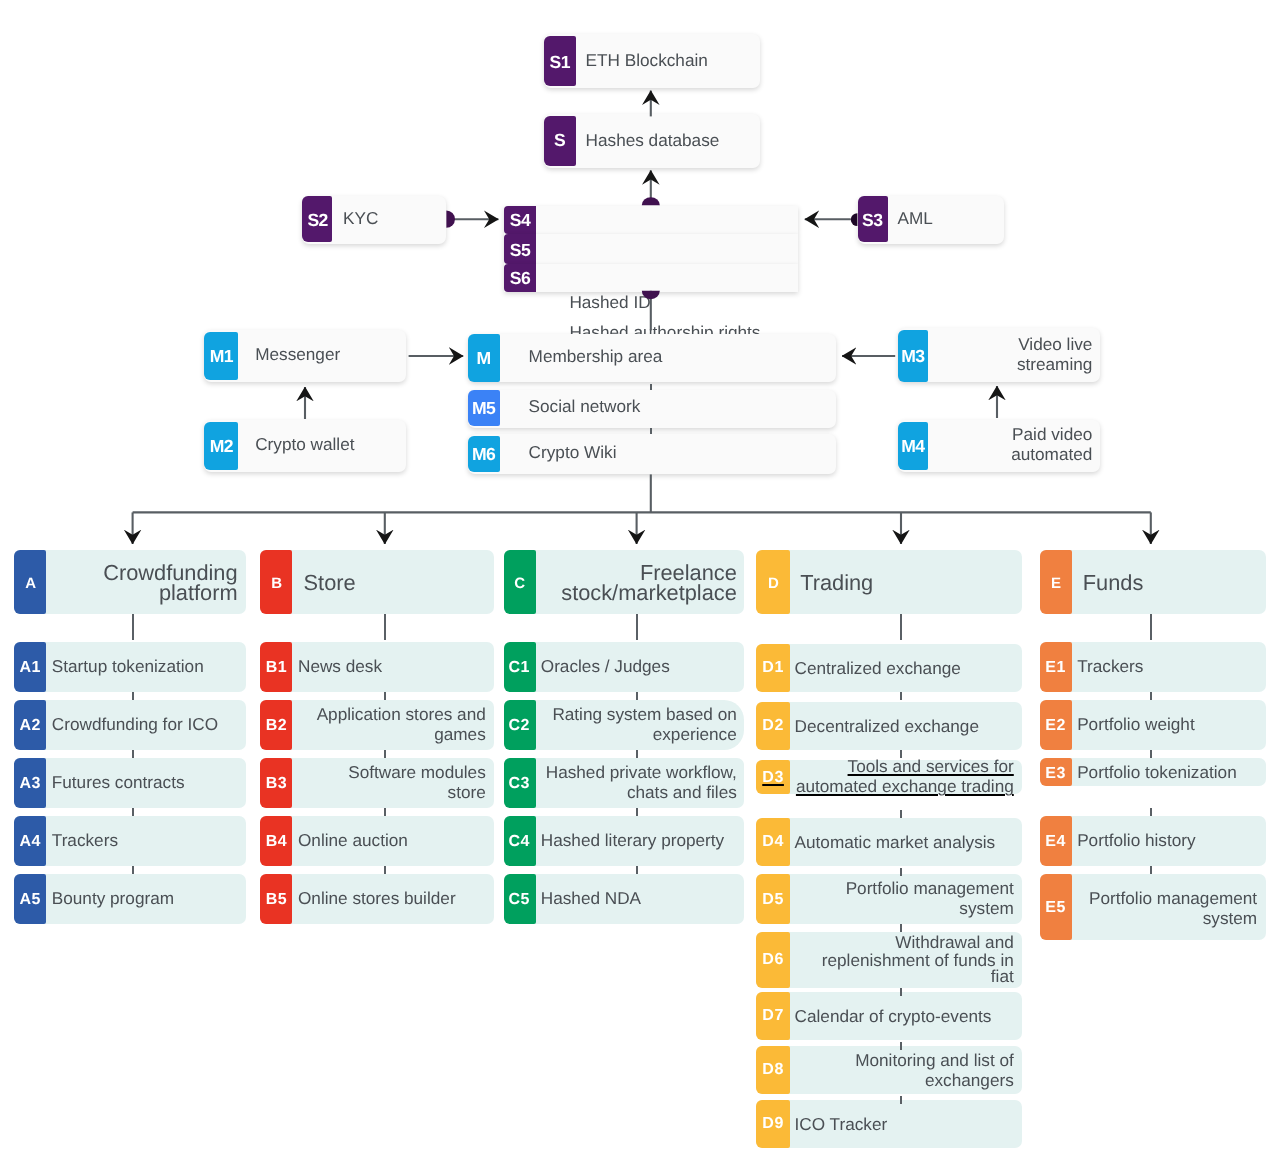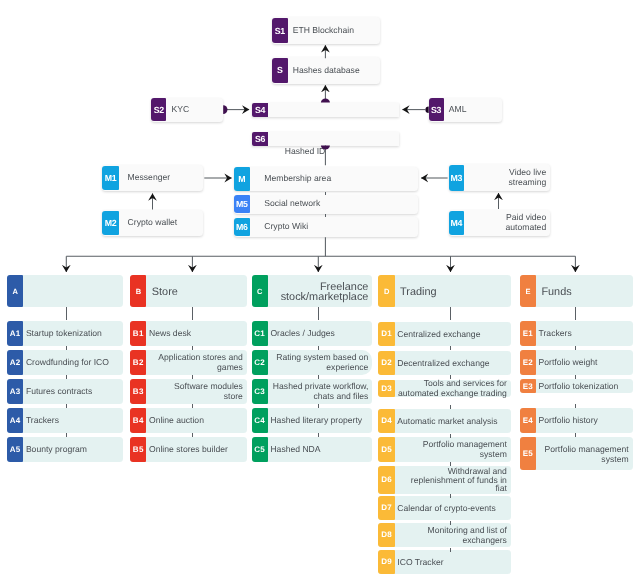--- a/index.html
+++ b/index.html
@@ -63,20 +63,26 @@
       </div>
   <div class="label toplabel p52">AML</div>
 </div>
 <div class="stack" style="left:252.3px;top:103.0px;width:147.1px;height:42.8px;">
   <div class="card top white srow" style="top:0.00px;height:14.4px;">
     <div class="badge" style="background:#53186B;flex-basis:15.4px;">
           <span class="bt">S4</span>
         </div>
     <div class="label toplabel p82">Hashed ID</div>
   </div>
+  <div class="card top white srow" style="top:14.40px;height:14.4px;">
+    <div class="badge" style="background:#53186B;flex-basis:15.4px;">
+          <span class="bt">S5</span>
+        </div>
+    <div class="label toplabel p82">Hashed authorship rights</div>
+  </div>
   <div class="card top white srow" style="top:28.80px;height:14.4px;">
     <div class="badge" style="background:#53186B;flex-basis:15.4px;">
           <span class="bt">S6</span>
         </div>
     <div class="label toplabel p82">Hashed privacy chats</div>
   </div>
 </div>
 <div class="card top white" style="left:102.2px;top:165.0px;width:100.9px;height:26.0px;">
   <div class="badge" style="background:#10A3E0;flex-basis:16.9px;">
         <span class="bt">M1</span>
@@ -117,20 +123,21 @@
   <div class="badge" style="background:#10A3E0;flex-basis:15.4px;">
         <span class="bt">M4</span>
       </div>
   <div class="label toplabel wrap2 p54">Paid video automated</div>
 </div>
 <div class="col" style="left:7.0px;top:275.3px;width:115.8px;">
   <div class="card head" style="height:31.8px;">
     <div class="badge bhead" style="background:#2D5BA8;">
           <span class="bt">A</span>
         </div>
+    <div class="label headlabel p47">Crowdfunding platform</div>
   </div>
   <div class="card row" style="top:46.1px;height:24.2px;">
     <div class="badge brow" style="background:#2D5BA8;">
           <span class="bt">A1</span>
         </div>
     <div class="label rowlabel p36">Startup tokenization</div>
   </div>
   <div class="card row" style="top:75.1px;height:24.2px;">
     <div class="badge brow" style="background:#2D5BA8;">
           <span class="bt">A2</span>
@@ -244,21 +251,21 @@
           <span class="bt">D1</span>
         </div>
     <div class="label rowlabel p36">Centralized exchange</div>
   </div>
   <div class="card row" style="top:75.3px;height:24.2px;">
     <div class="badge brow" style="background:#FBBA37;">
           <span class="bt">D2</span>
         </div>
     <div class="label rowlabel p36">Decentralized exchange</div>
   </div>
-  <div class="card row" style="top:104.4px;height:17px;">
+  <div class="card row" style="top:104.4px;height:17px;text-decoration:underline;">
     <div class="badge brow" style="background:#FBBA37;">
           <span class="bt">D3</span>
         </div>
     <div class="label rowlabel p36">Tools and services for automated exchange trading</div>
   </div>
   <div class="card row" style="top:133.4px;height:24.2px;">
     <div class="badge brow" style="background:#FBBA37;">
           <span class="bt">D4</span>
         </div>
     <div class="label rowlabel p36">Automatic market analysis</div>

